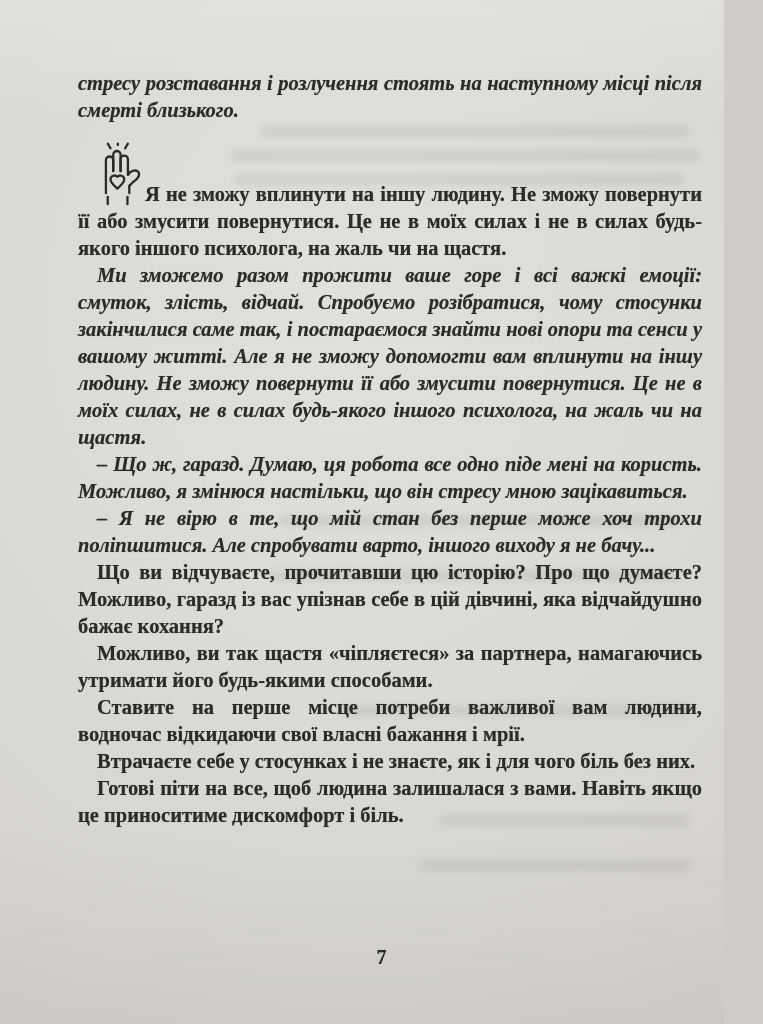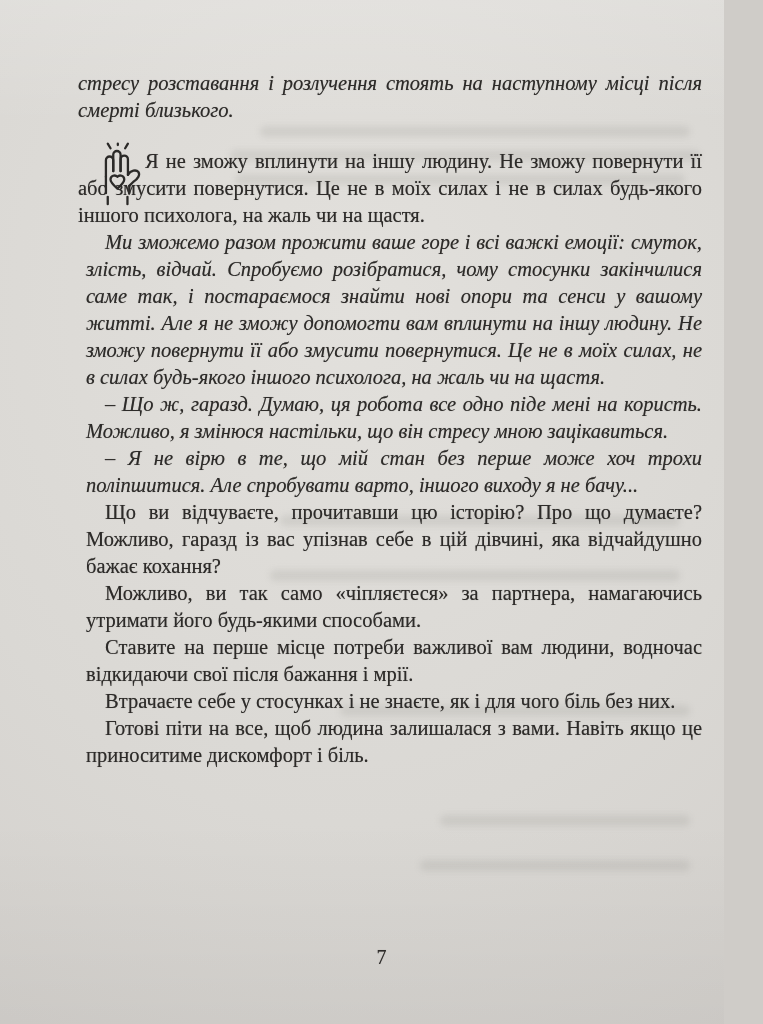--- a/index.html
+++ b/index.html
@@ -9,20 +9,21 @@
     height: 1024px;
     overflow: hidden;
     background: #cfccc8;
   }
   .photo {
     position: relative;
     width: 724px;
     height: 1024px;
     background:
       radial-gradient(145% 120% at 48% 30%, #e2e0dc 0%, #dad8d4 42%, #d3d0cc 70%, #c9c6c2 100%);
+    font-weight: bold;
   }
   
   .photo::before {
     content: "";
     position: absolute;
     inset: 0;
     background: linear-gradient(180deg, rgba(255,255,255,0.18) 0%, rgba(255,255,255,0) 12%, rgba(0,0,0,0) 80%, rgba(0,0,0,0.04) 100%);
     pointer-events: none;
   }
   .text-block {
@@ -32,22 +33,22 @@
     width: 624px;
     font-family: "Liberation Serif", "DejaVu Serif", serif;
     font-size: 20.5px;
     line-height: 27px;
     color: #2d2b29;
     text-align: justify;
     text-shadow: 0 0 0.7px rgba(45,43,41,0.55);
   }
   .text-block p { margin: 0; }
   p.italic { font-style: italic; }
-  p.indent { text-indent: 19px; margin-left: 8px; }
-  p.hand-para { margin-top: 24px; text-indent: 67px; }
+  p.indent { text-indent: 19px; }
+  p.hand-para { margin-top: 57px; text-indent: 67px; }
   .icon-wrap {
     position: absolute;
     left: 98px;
     top: 140px;
     width: 47px;
     height: 66px;
   }
   .icon-wrap svg { width: 100%; height: 100%; }
   .page-number {
     position: absolute;
@@ -107,20 +108,20 @@
     </svg>
   </div>
 
   <main class="text-block">
     <p class="italic">стресу розставання і розлучення стоять на наступному місці після смерті близького.</p>
     <p class="hand-para">Я не зможу вплинути на іншу людину. Не зможу повернути її або змусити повернутися. Це не в моїх силах і не в силах будь-якого іншого психолога, на жаль чи на щастя.</p>
     <p class="italic indent">Ми зможемо разом прожити ваше горе і всі важкі емоції: смуток, злість, відчай. Спробуємо розібратися, чому стосунки закінчилися саме так, і постараємося знайти нові опори та сенси у вашому житті. Але я не зможу допомогти вам вплинути на іншу людину. Не зможу повернути її або змусити повернутися. Це не в моїх силах, не в силах будь-якого іншого психолога, на жаль чи на щастя.</p>
     <p class="italic indent">– Що ж, гаразд. Думаю, ця робота все одно піде мені на користь. Можливо, я змінюся настільки, що він стресу мною зацікавиться.</p>
     <p class="italic indent">– Я не вірю в те, що мій стан без перше може хоч трохи поліпшитися. Але спробувати варто, іншого виходу я не бачу...</p>
     <p class="indent">Що ви відчуваєте, прочитавши цю історію? Про що думаєте? Можливо, гаразд із вас упізнав себе в цій дівчині, яка відчайдушно бажає кохання?</p>
-    <p class="indent">Можливо, ви так само «чіпляєтеся» за партнера, намагаючись утримати його будь-якими способами.</p>
-    <p class="indent">Ставите на перше місце потреби важливої вам людини, водночас відкидаючи свої після бажання і мрії.</p>
+    <p class="indent">Можливо, ви так щастя «чіпляєтеся» за партнера, намагаючись утримати його будь-якими способами.</p>
+    <p class="indent">Ставите на перше місце потреби важливої вам людини, водночас відкидаючи свої власні бажання і мрії.</p>
     <p class="indent">Втрачаєте себе у стосунках і не знаєте, як і для чого біль без них.</p>
     <p class="indent">Готові піти на все, щоб людина залишалася з вами. Навіть якщо це приноситиме дискомфорт і біль.</p>
   </main>
 
   <div class="page-number">7</div>
 </div>
 
 </body></html>

